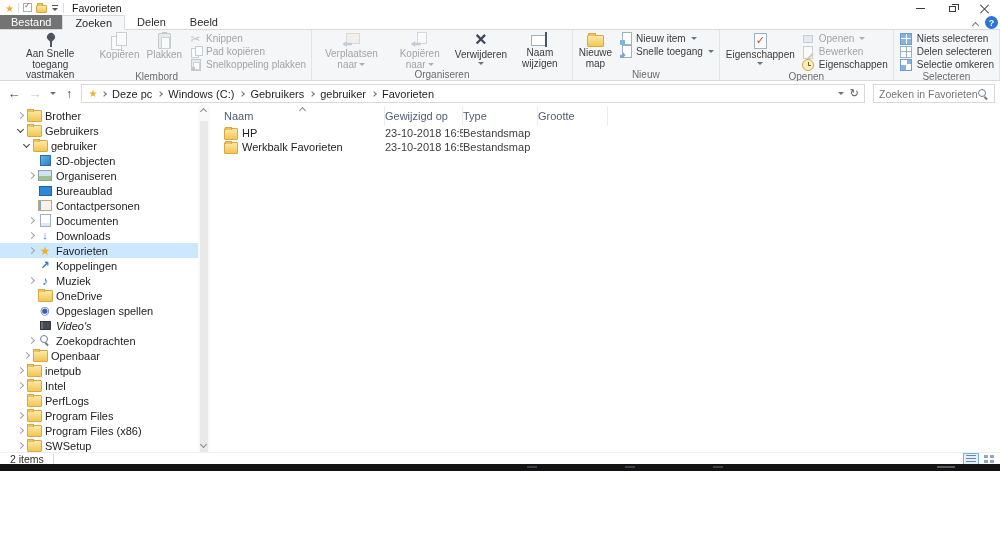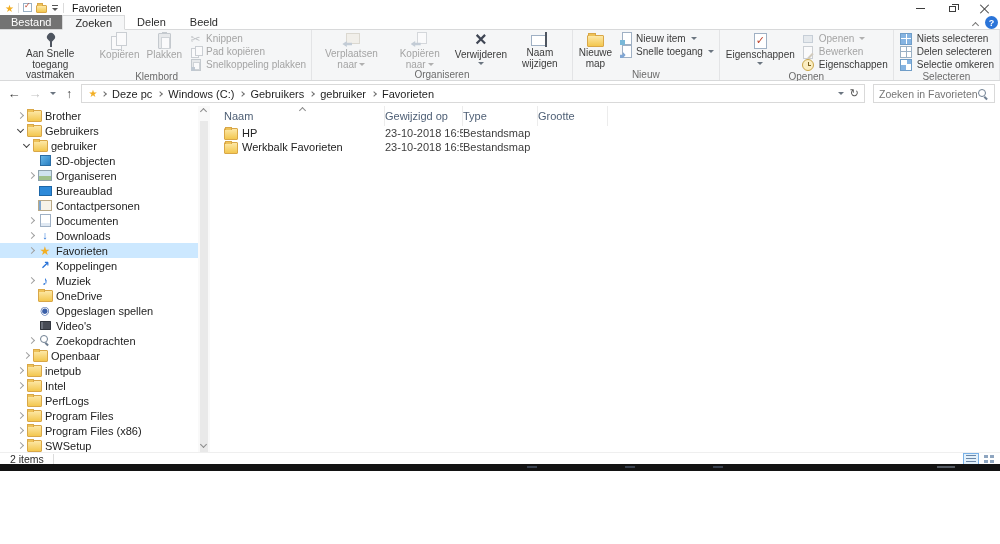--- a/index.html
+++ b/index.html
@@ -496,21 +496,21 @@
         <div class="tree-row" style="padding-left: 26px;">
           <span class="expander none"></span>
           <span class="ticon ico-folder"></span>
           <span class="tlabel">OneDrive</span>
         </div>
         <div class="tree-row" style="padding-left: 26px;">
           <span class="expander none"></span>
           <span class="ticon ico-game"></span>
           <span class="tlabel">Opgeslagen spellen</span>
         </div>
-        <div class="tree-row" style="padding-left: 26px;">
+        <div class="tree-row" style="padding-left: 26px; font-style: italic;">
           <span class="expander none"></span>
           <span class="ticon ico-video"></span>
           <span class="tlabel">Video's</span>
         </div>
         <div class="tree-row" style="padding-left: 26px;">
           <span class="expander closed"></span>
           <span class="ticon ico-mag"></span>
           <span class="tlabel">Zoekopdrachten</span>
         </div>
         <div class="tree-row" style="padding-left: 21px;">

